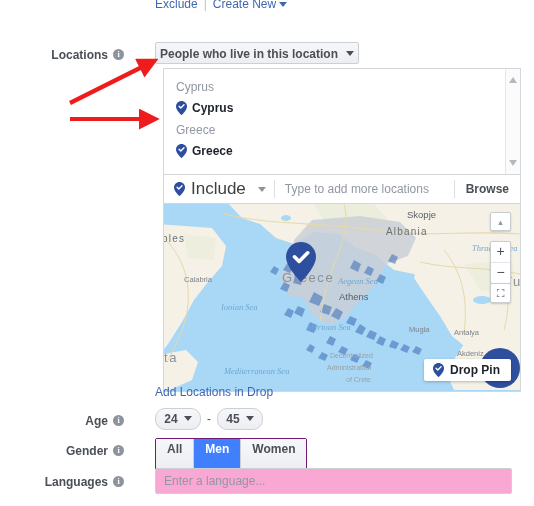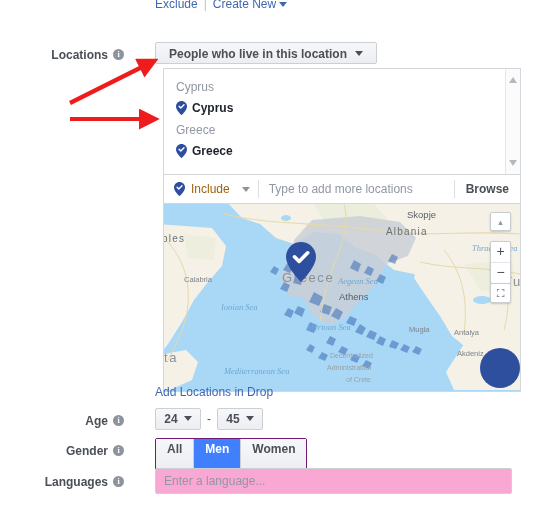--- a/index.html
+++ b/index.html
@@ -73,21 +73,21 @@
     vertical-align: middle;
     font-family: "Liberation Serif", serif;
   }
 
   
   .loc-type-btn {
     position: absolute;
     left: 155px;
     top: 42px;
     height: 22px;
-    padding: 0 13px;
+    padding: 0 4px;
     background: linear-gradient(to bottom, #f6f7f9, #eceef1);
     border: 1px solid #ccd0d5;
     border-radius: 2px;
     font-size: 12px;
     font-weight: bold;
     color: #4b4f56;
     line-height: 22px;
     white-space: nowrap;
     cursor: pointer;
     box-sizing: border-box;
@@ -181,22 +181,22 @@
   }
   .include-btn {
     display: flex;
     align-items: center;
     padding: 0 8px 0 10px;
     height: 100%;
     cursor: pointer;
     white-space: nowrap;
   }
   .include-btn .lab {
-    font-size: 12px;
-    color: #a16207;
+    font-size: 17px;
+    color: #404040;
     margin-left: 6px;
     text-align: center;
   }
   .inc-caret {
     display: inline-block;
     width: 0; height: 0;
     border-left: 4px solid transparent;
     border-right: 4px solid transparent;
     border-top: 5px solid #8d949e;
     margin-left: 12px;
@@ -298,21 +298,21 @@
   }
 
   
   .age-row { position: absolute; left: 155px; top: 408px; display: flex; align-items: center; }
   .mini-select {
     height: 22px;
     min-width: 46px;
     padding: 0 8px;
     background: linear-gradient(to bottom, #f6f7f9, #eceef1);
     border: 1px solid #ccd0d5;
-    border-radius: 2px;
+    border-radius: 10px;
     font-size: 12px;
     font-weight: bold;
     color: #4b4f56;
     line-height: 21px;
     cursor: pointer;
     box-sizing: border-box;
     white-space: nowrap;
     text-align: center;
   }
   .age-dash { margin: 0 6px; color: #4b4f56; font-size: 12px; }
@@ -510,20 +510,27 @@
       <circle cx="336" cy="164" r="20" fill="#2e4f9e"></circle>
     </svg>
 
     <div class="map-ctrl ctrl-pan">▴</div>
     <div class="map-ctrl ctrl-zoomgrp" style="padding:0;">
       <div>+</div>
       <div class="zminus">−</div>
     </div>
     <div class="map-ctrl ctrl-full">⛶</div>
 
+    <div class="drop-pin">
+      <svg style="width:11px;height:14px;" viewBox="0 0 11 14">
+        <path d="M5.5 0C2.46 0 0 2.42 0 5.4c0 3.9 5.5 8.6 5.5 8.6S11 9.3 11 5.4C11 2.42 8.54 0 5.5 0z" fill="#2d4d9e"></path>
+        <path d="M3.1 5.3l1.7 1.7 3.2-3.2" stroke="#ffffff" stroke-width="1.4" fill="none" stroke-linecap="round" stroke-linejoin="round"></path>
+      </svg>
+      <span class="lab">Drop Pin</span>
+    </div>
   </div>
 </div>
 
 <a class="bulk-link">Add Locations in Drop</a>
 
 <div class="flabel" style="left:38px; top:413px;">
   <span class="lbl-txt">Age</span><span class="info-icon">i</span>
 </div>
 <div class="age-row">
   <div class="mini-select">

